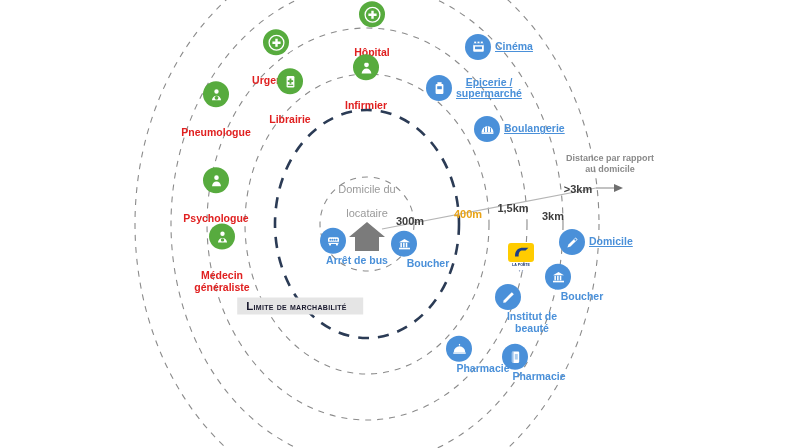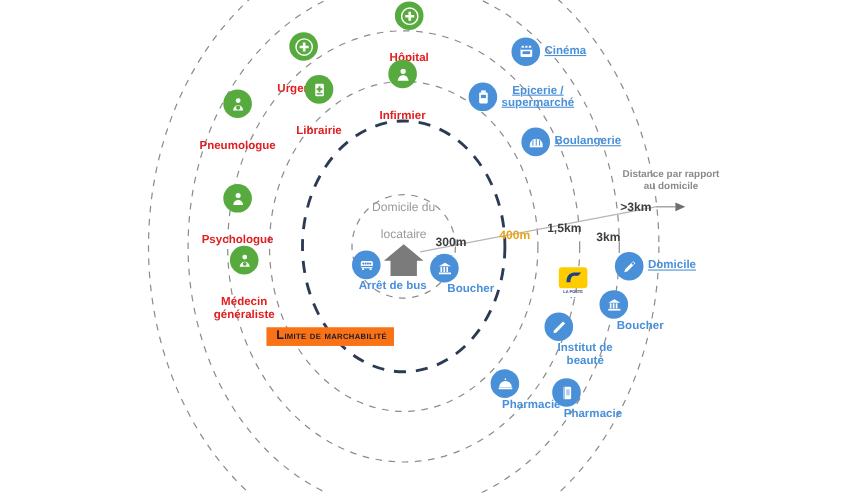--- a/index.html
+++ b/index.html
@@ -34,21 +34,21 @@
   
   .dist{position:absolute;transform:translate(-50%,-50%);
         font-size:11px;font-weight:bold;white-space:nowrap;color:#3d3d3d;text-align:center;}
   .dist.gold{color:#e8a317;}
 
   .axiscap{position:absolute;transform:translate(-50%,-50%);
            font-size:9px;font-weight:bold;color:#8a8a8a;line-height:11px;
            text-align:center;white-space:nowrap;}
 
   #walkbadge{position:absolute;transform:translate(-50%,-50%);
-             background:#f97316;padding:2px 6px 3px 9px;
+             background:#e5e5e5;padding:2px 16px 3px 9px;
              font-size:9.5px;font-weight:bold;color:#1a1a2e;
              letter-spacing:.3px;white-space:nowrap;font-variant:small-caps;}
   #walkbadge .cap{font-size:11.5px;}
 
   #poste{position:absolute;transform:translate(-50%,-50%);
          display:flex;flex-direction:column;align-items:center;width:0;}
   #poste .pbox{width:26px;height:19px;background:#ffcc00;border-radius:3px;
                display:flex;align-items:center;justify-content:center;}
   #poste .ptx{font-size:3.6px;color:#1a3a7a;font-weight:bold;margin-top:1px;
               line-height:4.5px;text-align:center;white-space:nowrap;}

